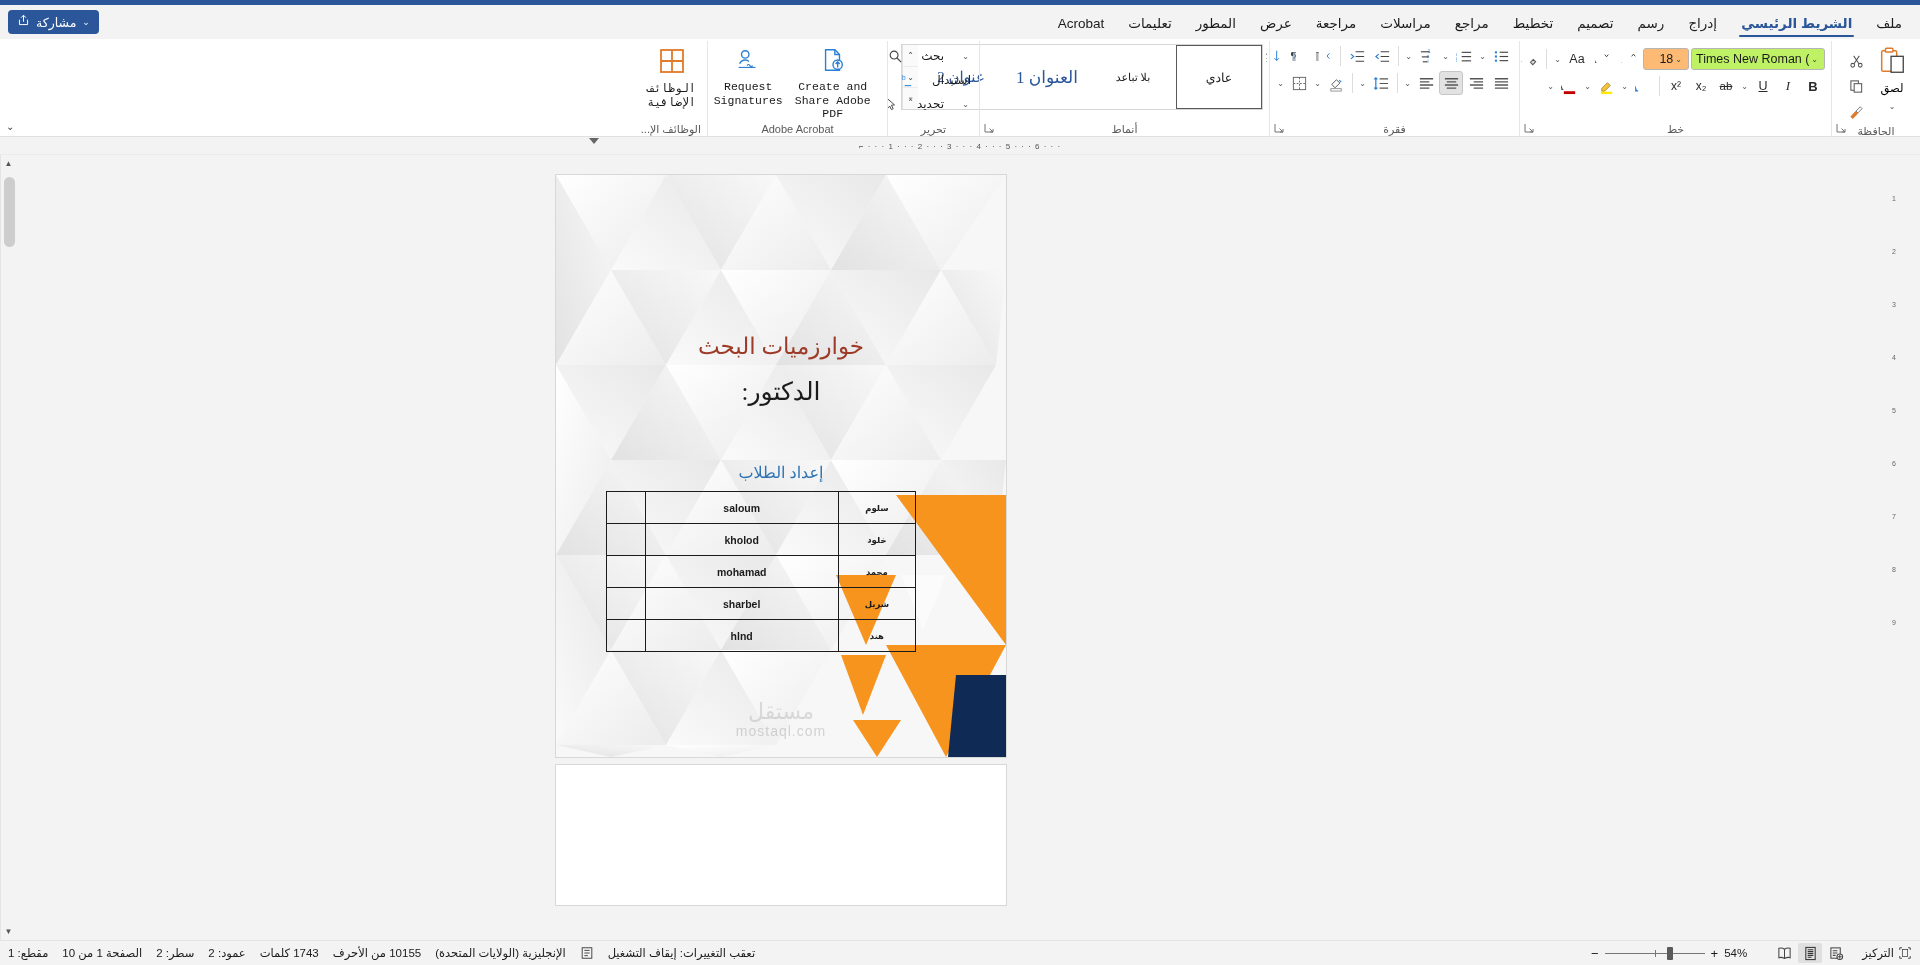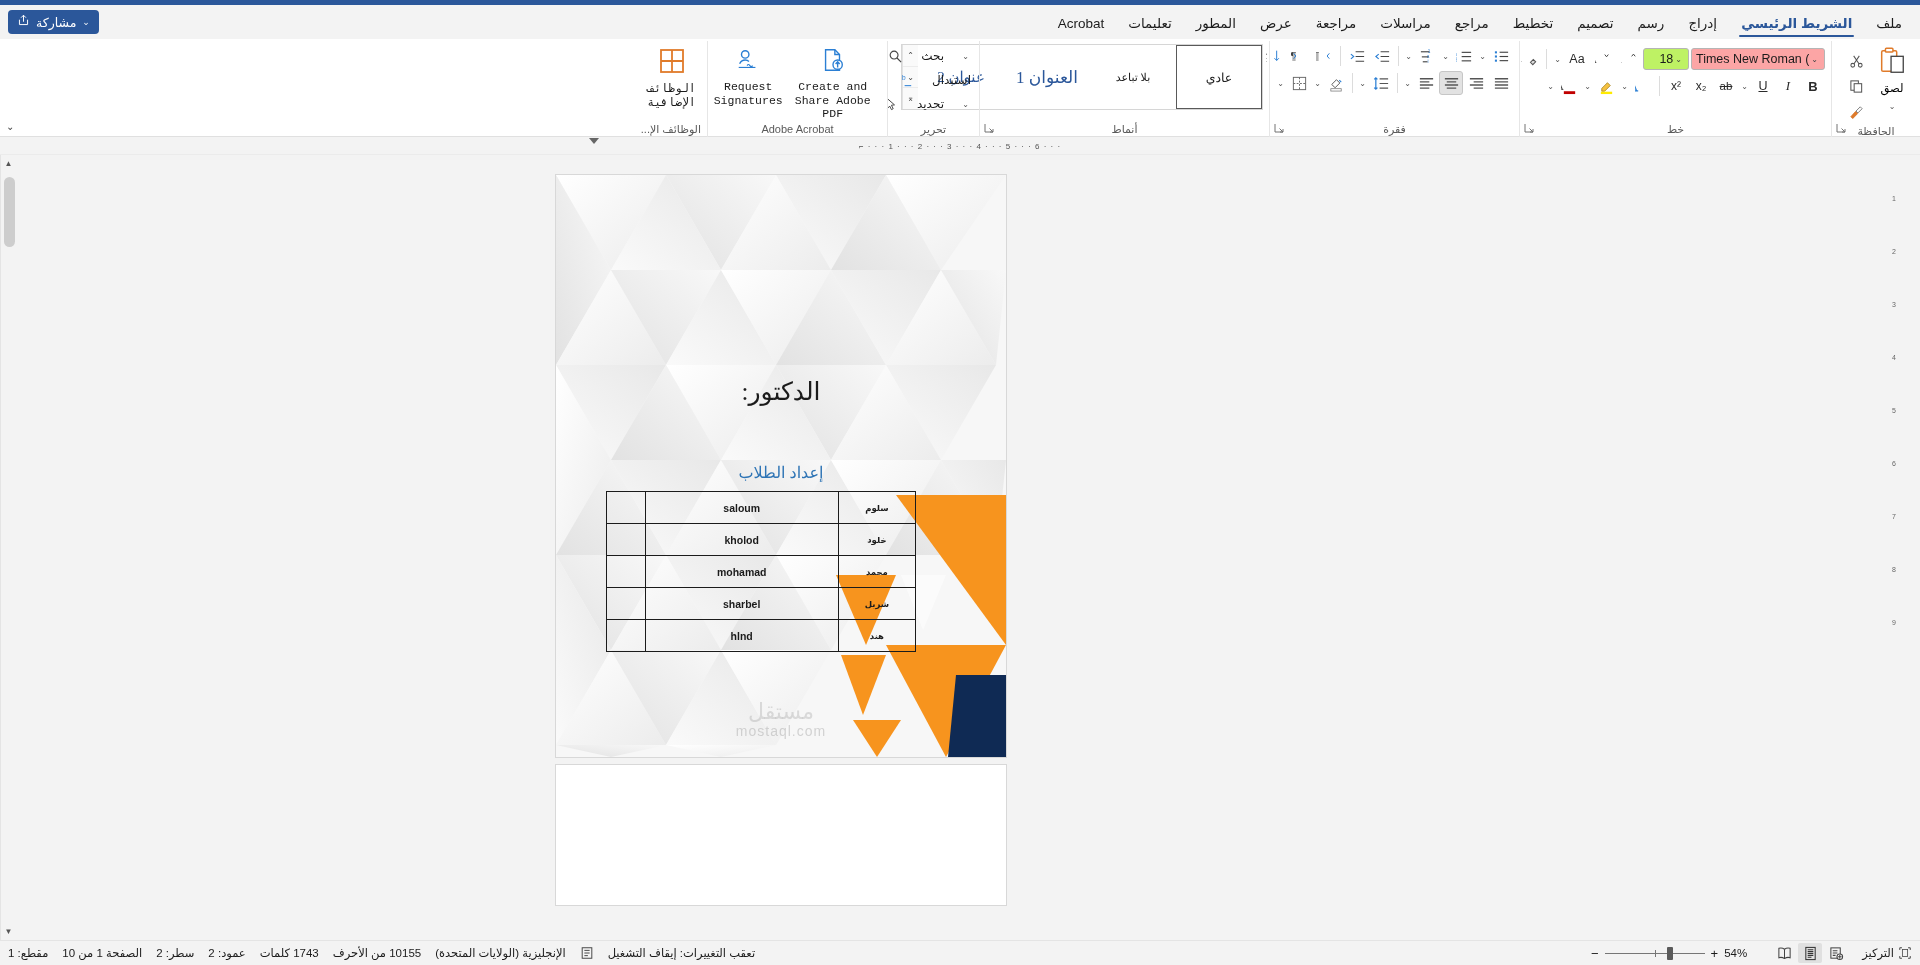--- a/index.html
+++ b/index.html
@@ -137,32 +137,32 @@
   .clipflex { display: flex; flex-direction: row; gap: 2px; align-items: flex-start; padding-top: 2px; }
   .pastecol { display: flex; flex-direction: column; align-items: center; cursor: pointer; width: 44px; justify-content: space-between; }
   .pastecol .lbl { font-size: 11.5px; margin-top: 1px; }
   .clipicons { display: flex; flex-direction: column; gap: 1px; padding-top: 3px; }
 
   
   .fontgroup { width: 312px; }
   .fontrow1 { display: flex; flex-direction: row; align-items: center; gap: 2px; padding-top: 3px; }
   .fontname {
     width: 134px; height: 22px;
-    border: 1px solid #b5b5b5; background: #fca5a5;
+    border: 1px solid #b5b5b5; background: #bef264;
     border-radius: 3px;
     display: flex; align-items: center;
     direction: ltr; padding: 0 4px;
     font-size: 12.5px; color: #1b1b1b;
     position: relative;
     overflow: hidden;
   }
   .fontname .txt { flex: 1 1 auto; white-space: nowrap; overflow: hidden; }
   .fontsize {
     width: 46px; height: 22px;
-    border: 1px solid #b5b5b5; background: #bef264;
+    border: 1px solid #b5b5b5; background: #fdba74;
     border-radius: 3px;
     display: flex; align-items: center;
     direction: ltr; padding: 0 4px;
     font-size: 12.5px; color: #1b1b1b;
   }
   .fontsize .txt { flex: 1 1 auto; text-align: right; }
   .ddcaret { font-size: 8px; color: #444; padding: 0 2px; }
 
   
   .paragroup { width: 250px; }
@@ -907,20 +907,21 @@
         <polygon points="280,400 340,400 310,470" fill="#f7941e"></polygon>
         <polygon points="330,470 450,470 390,582" fill="#f7941e"></polygon>
         <polygon points="285,480 330,480 307,540" fill="#f7941e"></polygon>
         <polygon points="297,545 345,545 321,582" fill="#f7941e"></polygon>
         <polygon points="400,500 450,500 450,582 392,582" fill="#0f2a54"></polygon>
         <polygon points="345,400 390,400 367,455" fill="#ffffff" opacity=".55"></polygon>
       </svg>
     </div>
 
     <div class="doc-content">
+      <div class="doc-title">خوارزميات البحث</div>
       <div class="doc-sub">الدكتور:</div>
       <div class="doc-prep">إعداد الطلاب</div>
 
       <table class="doc-table">
         <tbody>
             <tr>
           <td class="ar">سلوم</td>
           <td class="en">saloum</td>
           <td class="blank"></td>
         </tr>

